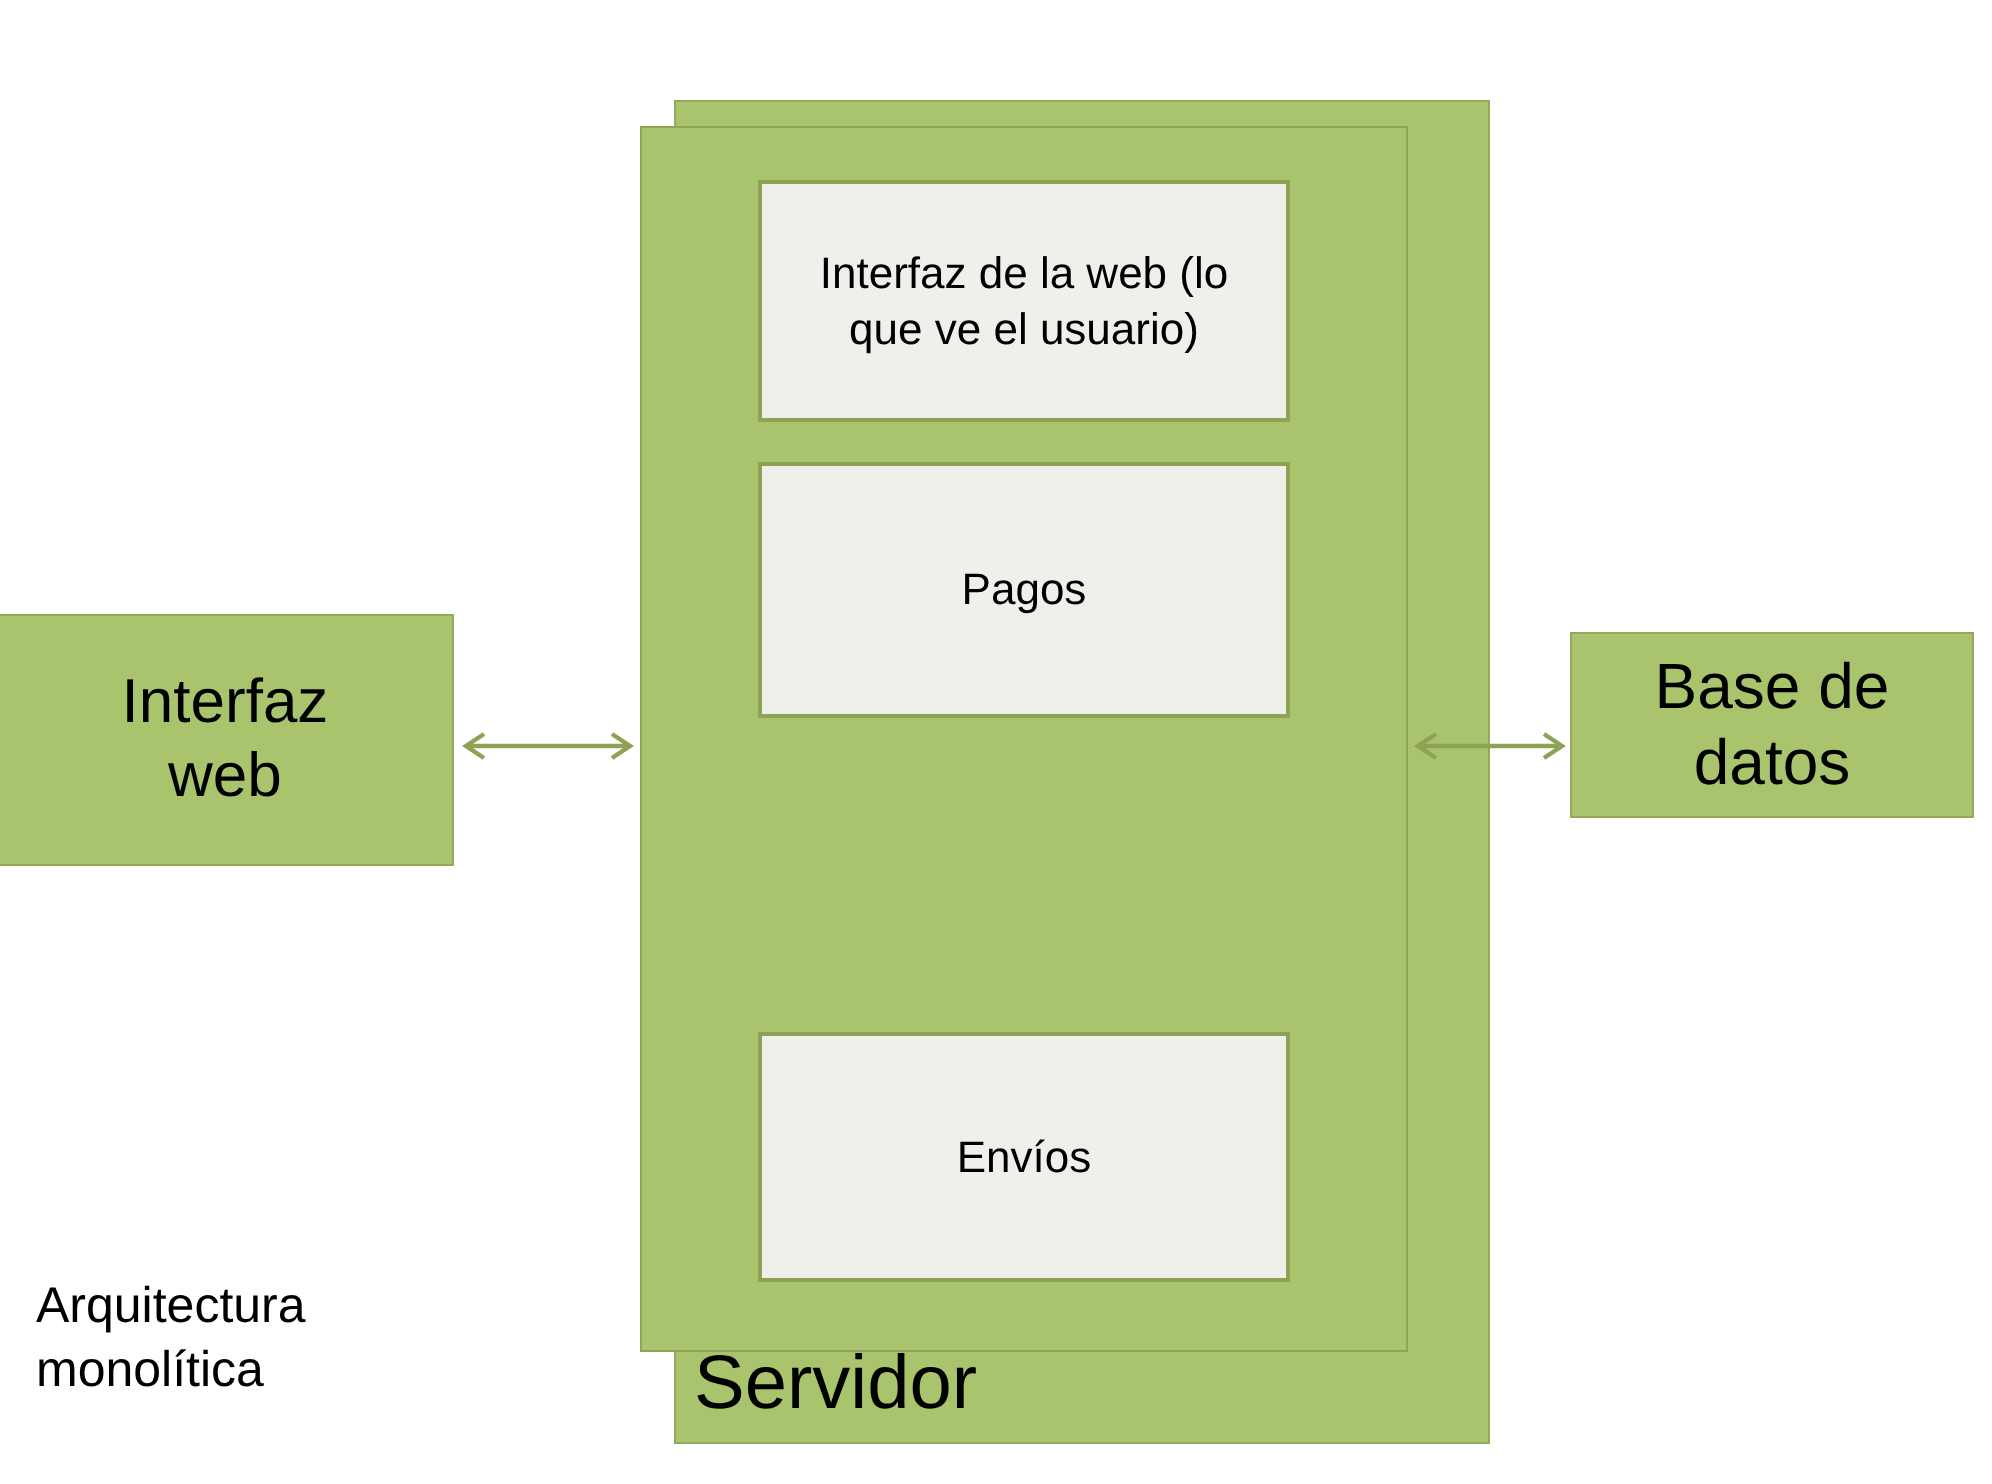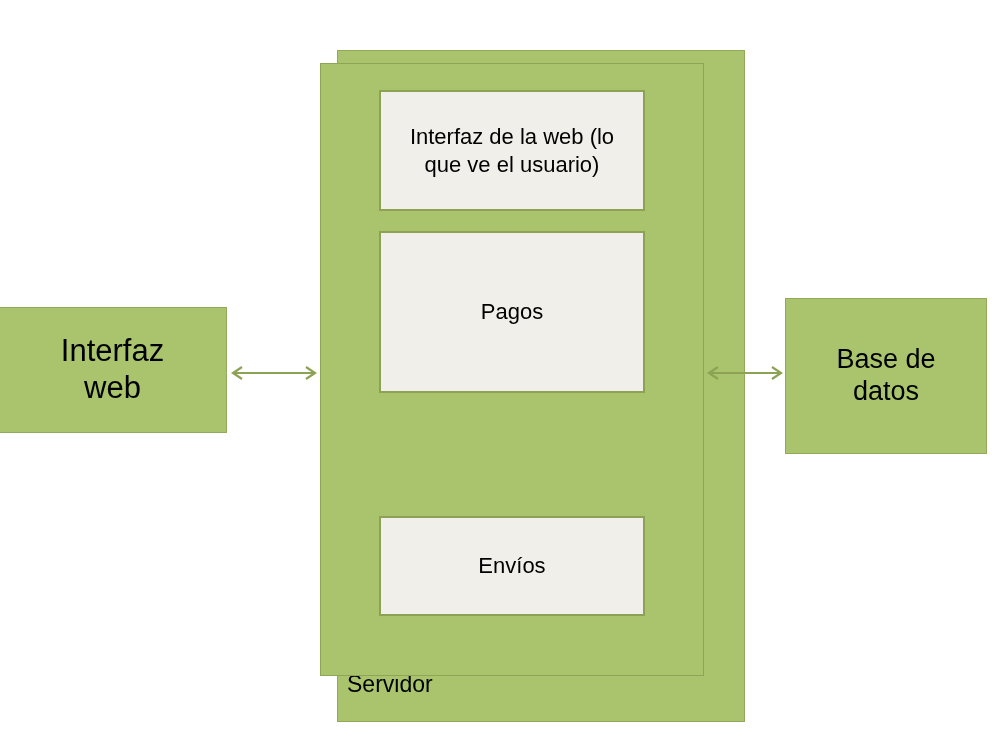--- a/index.html
+++ b/index.html
@@ -38,24 +38,24 @@
   
   #browser-box {
     left: -2px;
     top: 307px;
     width: 229px;
     height: 126px;
     font-size: 31px;
   }
   #database-box {
     left: 785px;
-    top: 298px;
+    top: 316px;
     width: 202px;
-    height: 156px;
-    font-size: 27px;
+    height: 93px;
+    font-size: 32px;
   }
   .side-label {
     display: block;
     padding: 0 6px;
   }
 
   
   #server-panel-back {
     position: absolute;
     left: 337px;
@@ -74,21 +74,21 @@
     height: 613px;
     background: #A9C46C;
     border: 1px solid #8FA556;
     box-sizing: border-box;
   }
 
   #server-label {
     position: absolute;
     left: 347px;
     top: 672px;
-    font-size: 23px;
+    font-size: 38px;
     line-height: 1.1;
     color: #000000;
     white-space: nowrap;
   }
 
   
   .module-box {
     position: absolute;
     left: 379px;
     width: 266px;
@@ -98,23 +98,23 @@
     display: flex;
     align-items: center;
     justify-content: center;
     text-align: center;
     font-size: 22px;
     line-height: 1.25;
     color: #000000;
     padding: 0 10px;
   }
   #module-interface { top: 90px;  height: 121px; }
-  #module-payments  { top: 231px; height: 162px; }
+  #module-payments  { top: 231px; height: 128px; }
   #module-inventory { top: 374px; height: 130px; }
-  #module-shipping  { top: 516px; height: 100px; }
+  #module-shipping  { top: 516px; height: 125px; }
 
   
   .arrow {
     position: absolute;
     top: 362px;
     height: 22px;
   }
   #arrow-left  { left: 226px; width: 96px; }
   #arrow-right { left: 702px; width: 86px; }
 
@@ -160,14 +160,16 @@
     <polyline points="16,5 7,11 16,17" fill="none" stroke="#8DA254" stroke-width="2.2"></polyline>
     <polyline points="80,5 89,11 80,17" fill="none" stroke="#8DA254" stroke-width="2.2"></polyline>
   </svg>
 
   <svg class="arrow" id="arrow-right" viewBox="0 0 86 22" preserveAspectRatio="none">
     <line x1="8" y1="11" x2="78" y2="11" stroke="#8DA254" stroke-width="2.2"></line>
     <polyline points="16,5 7,11 16,17" fill="none" stroke="#8DA254" stroke-width="2.2"></polyline>
     <polyline points="70,5 79,11 70,17" fill="none" stroke="#8DA254" stroke-width="2.2"></polyline>
   </svg>
 
+  <div id="architecture-caption">Arquitectura
+monolítica</div>
 
 </div>
 
 </body></html>

